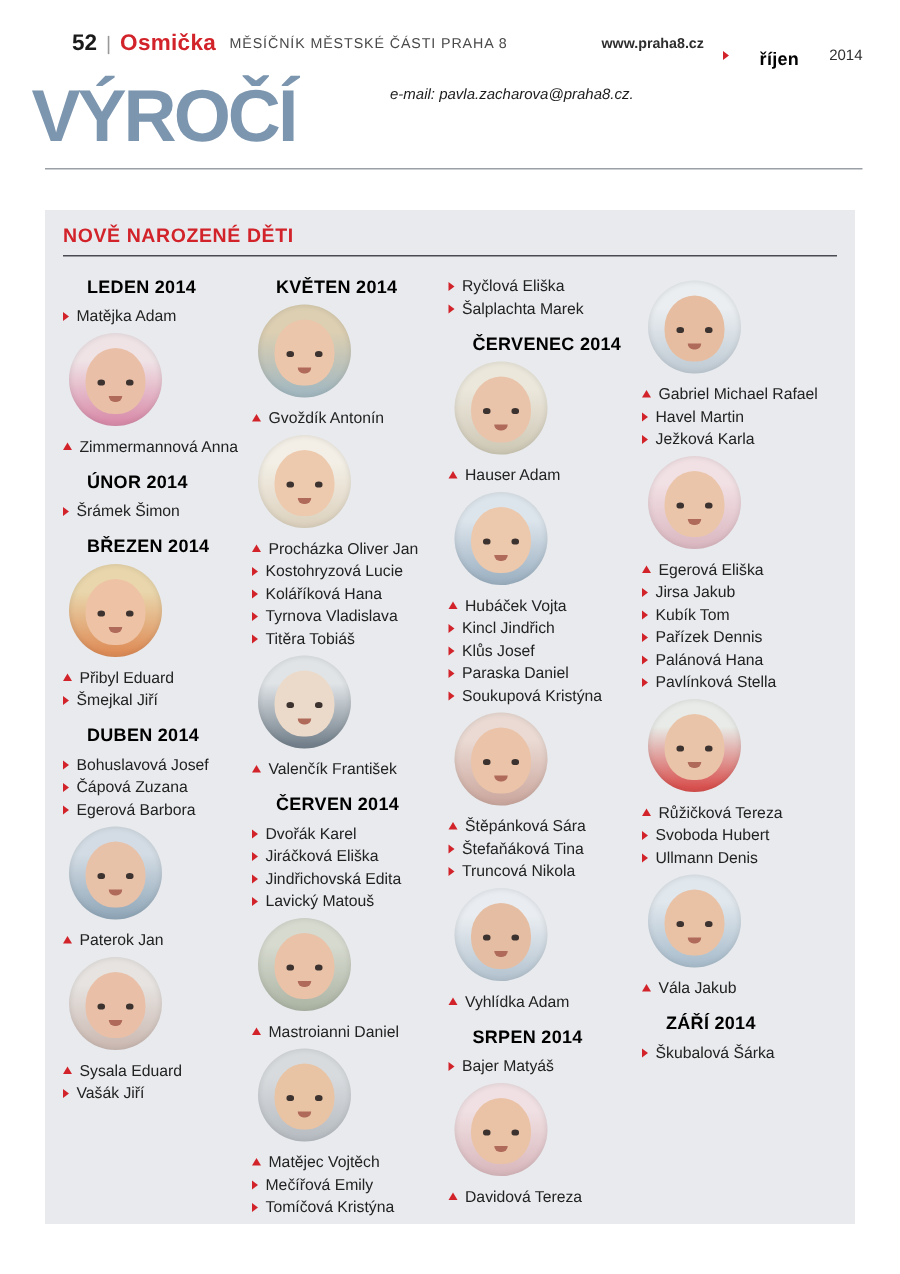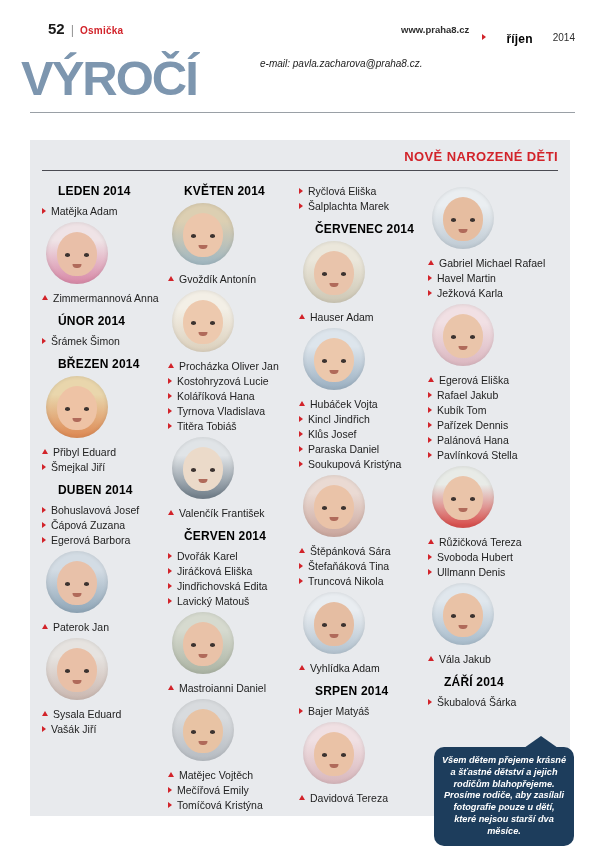--- a/index.html
+++ b/index.html
@@ -5,41 +5,41 @@
   html,body{margin:0;padding:0;background:#fff;}
   body{width:600px;height:849px;position:relative;overflow:hidden;
        font-family:"Liberation Sans","DejaVu Sans",sans-serif;
        --accent:#d2232a;--titleblue:#7d96af;--panelbg:#e8eaed;--notebg:#1d3d5c;}
 
   
   .masthead{position:absolute;top:20px;left:48px;right:25px;height:18px;}
   .mh-left{position:absolute;left:0;top:0;display:flex;align-items:baseline;gap:6px;}
   .mh-pagenum{font-size:15px;font-weight:bold;color:#1a1a1a;}
   .mh-div{color:#999;font-size:13px;font-weight:normal;}
-  .mh-brand{font-size:10px;font-weight:bold;color:var(--accent);letter-spacing:.2px;}
+  .mh-brand{font-size:15px;font-weight:bold;color:var(--accent);letter-spacing:.2px;}
   .mh-subtitle{position:absolute;left:105px;top:4px;font-size:9.5px;letter-spacing:.6px;color:#4a4a4a;}
   .mh-site{position:absolute;left:353px;top:4px;font-size:9.5px;font-weight:bold;color:#2e2e2e;}
   .mh-issue{position:absolute;right:0;top:3px;font-size:10px;color:#2e2e2e;display:flex;align-items:center;gap:4px;}
   .mh-issue .month{font-weight:bold;}
   .tri-r{width:0;height:0;border-left:4.5px solid var(--accent);
          border-top:3px solid transparent;border-bottom:3px solid transparent;flex:0 0 auto;}
   .tri-u{width:0;height:0;border-bottom:5px solid var(--accent);
          border-left:3.5px solid transparent;border-right:3.5px solid transparent;flex:0 0 auto;}
 
   
   .vyroci-title{position:absolute;left:21px;top:50px;margin:0;font-size:49px;line-height:56px;
                 font-weight:bold;letter-spacing:-2px;color:var(--titleblue);}
   .contact{position:absolute;left:260px;top:57px;font-size:10px;line-height:13.5px;
            font-style:italic;color:#1b1b1b;}
   .section-rule{position:absolute;left:30px;right:25px;top:112px;height:1px;background:#9aa0a6;}
 
   
   .panel{position:absolute;left:30px;top:140px;width:540px;height:676px;
          background:var(--panelbg);box-sizing:border-box;padding:9px 12px;overflow:visible;}
-  .births-heading{margin:0;font-size:13px;font-weight:bold;letter-spacing:.4px;color:var(--accent);text-align:right;}
+  .births-heading{margin:0;font-size:13px;font-weight:bold;letter-spacing:.4px;color:var(--accent);}
   .heading-rule{margin-top:6px;height:1px;background:#4a4b52;}
   .columns{margin-top:12px;display:grid;grid-template-columns:122px 127px 125px 1fr;column-gap:4px;}
   .col{min-width:0;}
   .month{font-weight:bold;font-size:12px;color:#000000;margin:9px 16px 5px;letter-spacing:.2px;white-space:nowrap;}
   .col > .month:first-child{margin-top:1px;}
   .name{display:flex;align-items:center;gap:5px;height:15px;font-size:10.5px;
         font-weight:normal;color:#222;white-space:nowrap;}
 
   
   .photo{width:62px;height:62px;border-radius:50%;margin:4px 0 6px 4px;position:relative;overflow:hidden;
@@ -62,20 +62,21 @@
 </style>
 </head>
 <body style="--accent: #d2232a; --titleblue: #7d96af; --panelbg: #e8eaed; --notebg: #1d3d5c;">
 
 <div class="masthead">
   <div class="mh-left">
     <span class="mh-pagenum">52</span>
     <span class="mh-div">|</span>
     <span class="mh-brand">Osmička</span>
   </div>
+  <span class="mh-subtitle">MĚSÍČNÍK MĚSTSKÉ ČÁSTI PRAHA 8</span>
   <span class="mh-site">www.praha8.cz</span>
   <span class="mh-issue">
     <span class="tri-r"></span>
     <span class="month">říjen</span>
     <span>2014</span>
   </span>
 </div>
 
 <h1 class="vyroci-title">VÝROČÍ</h1>
 <div class="contact" id="contact">
@@ -385,21 +386,21 @@
             <div class="ph-eye r"></div>
             <div class="ph-mouth"></div>
           </div>
         </div>
         <div class="name">
           <span class="tri-u"></span>
           <span>Egerová Eliška</span>
         </div>
         <div class="name">
           <span class="tri-r"></span>
-          <span>Rafael Jakub</span>
+          <span>Jirsa Jakub</span>
         </div>
         <div class="name">
           <span class="tri-r"></span>
           <span>Kubík Tom</span>
         </div>
         <div class="name">
           <span class="tri-r"></span>
           <span>Pařízek Dennis</span>
         </div>
         <div class="name">
@@ -440,21 +441,13 @@
           <span class="tri-u"></span>
           <span>Vála Jakub</span>
         </div>
         <div class="month">ZÁŘÍ 2014</div>
         <div class="name">
           <span class="tri-r"></span>
           <span>Škubalová Šárka</span>
         </div>
       </div>
     </div>
-  <div class="note" id="note">
-      <div>Všem dětem přejeme krásné</div>
-      <div>a šťastné dětství a jejich</div>
-      <div>rodičům blahopřejeme.</div>
-      <div>Prosíme rodiče, aby zasílali</div>
-      <div>fotografie pouze u dětí,</div>
-      <div>které nejsou starší dva měsíce.</div>
-    </div>
 </div>
 
 </body></html>

